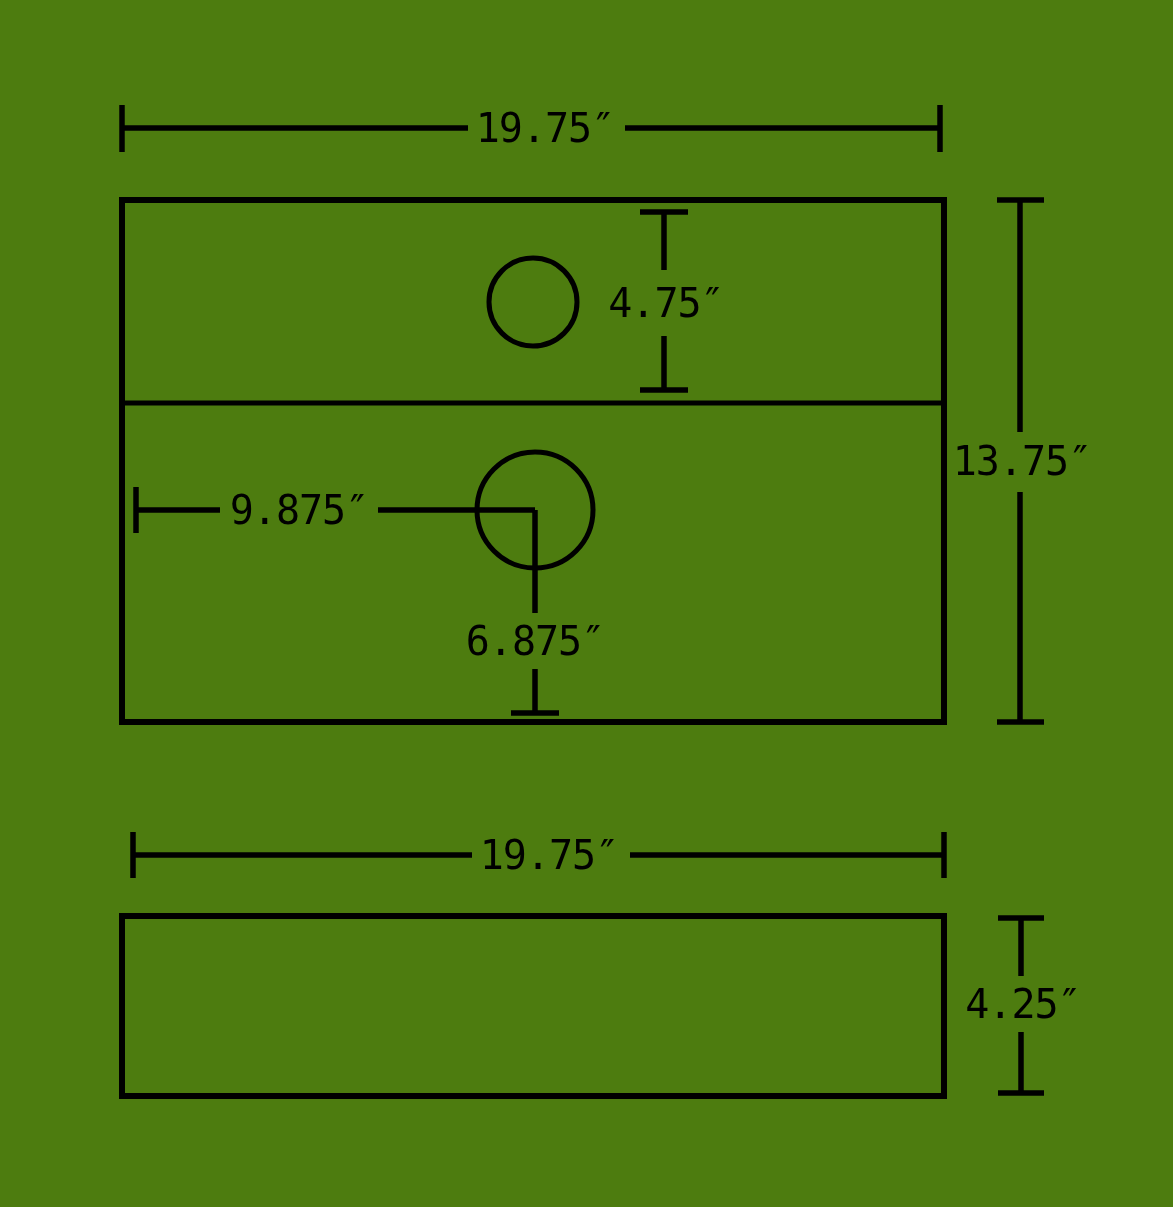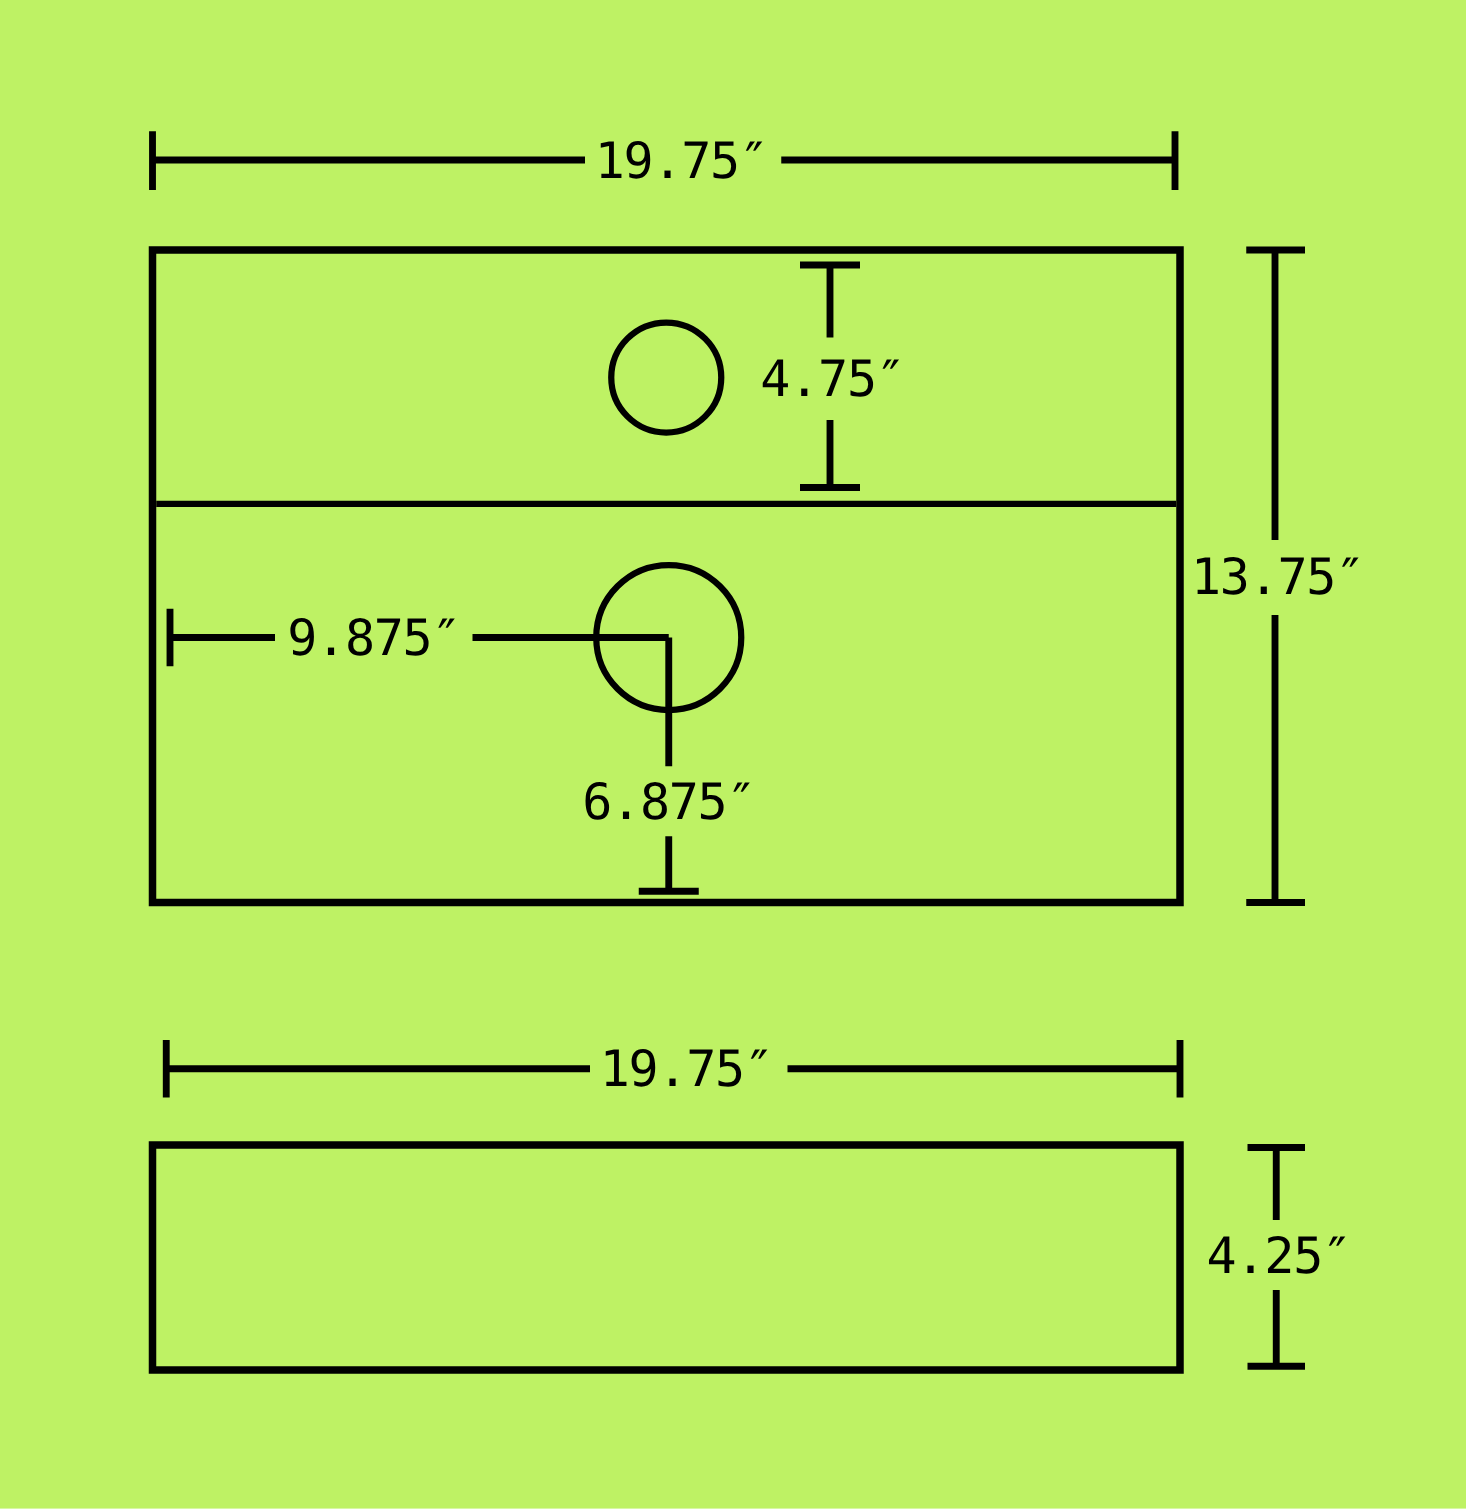--- a/index.html
+++ b/index.html
@@ -4,21 +4,21 @@
 <style>
   html, body {
     margin: 0;
     padding: 0;
     background: #ffffff;
   }
   .canvas {
     position: relative;
     width: 1173px;
     height: 1207px;
-    background: #bef264;
+    background: #4d7c0f;
     overflow: hidden;
   }
   svg .dim {
     stroke: #000000;
     stroke-width: 5.5;
     stroke-linecap: butt;
     fill: none;
   }
   svg .shape {
     stroke: #000000;

